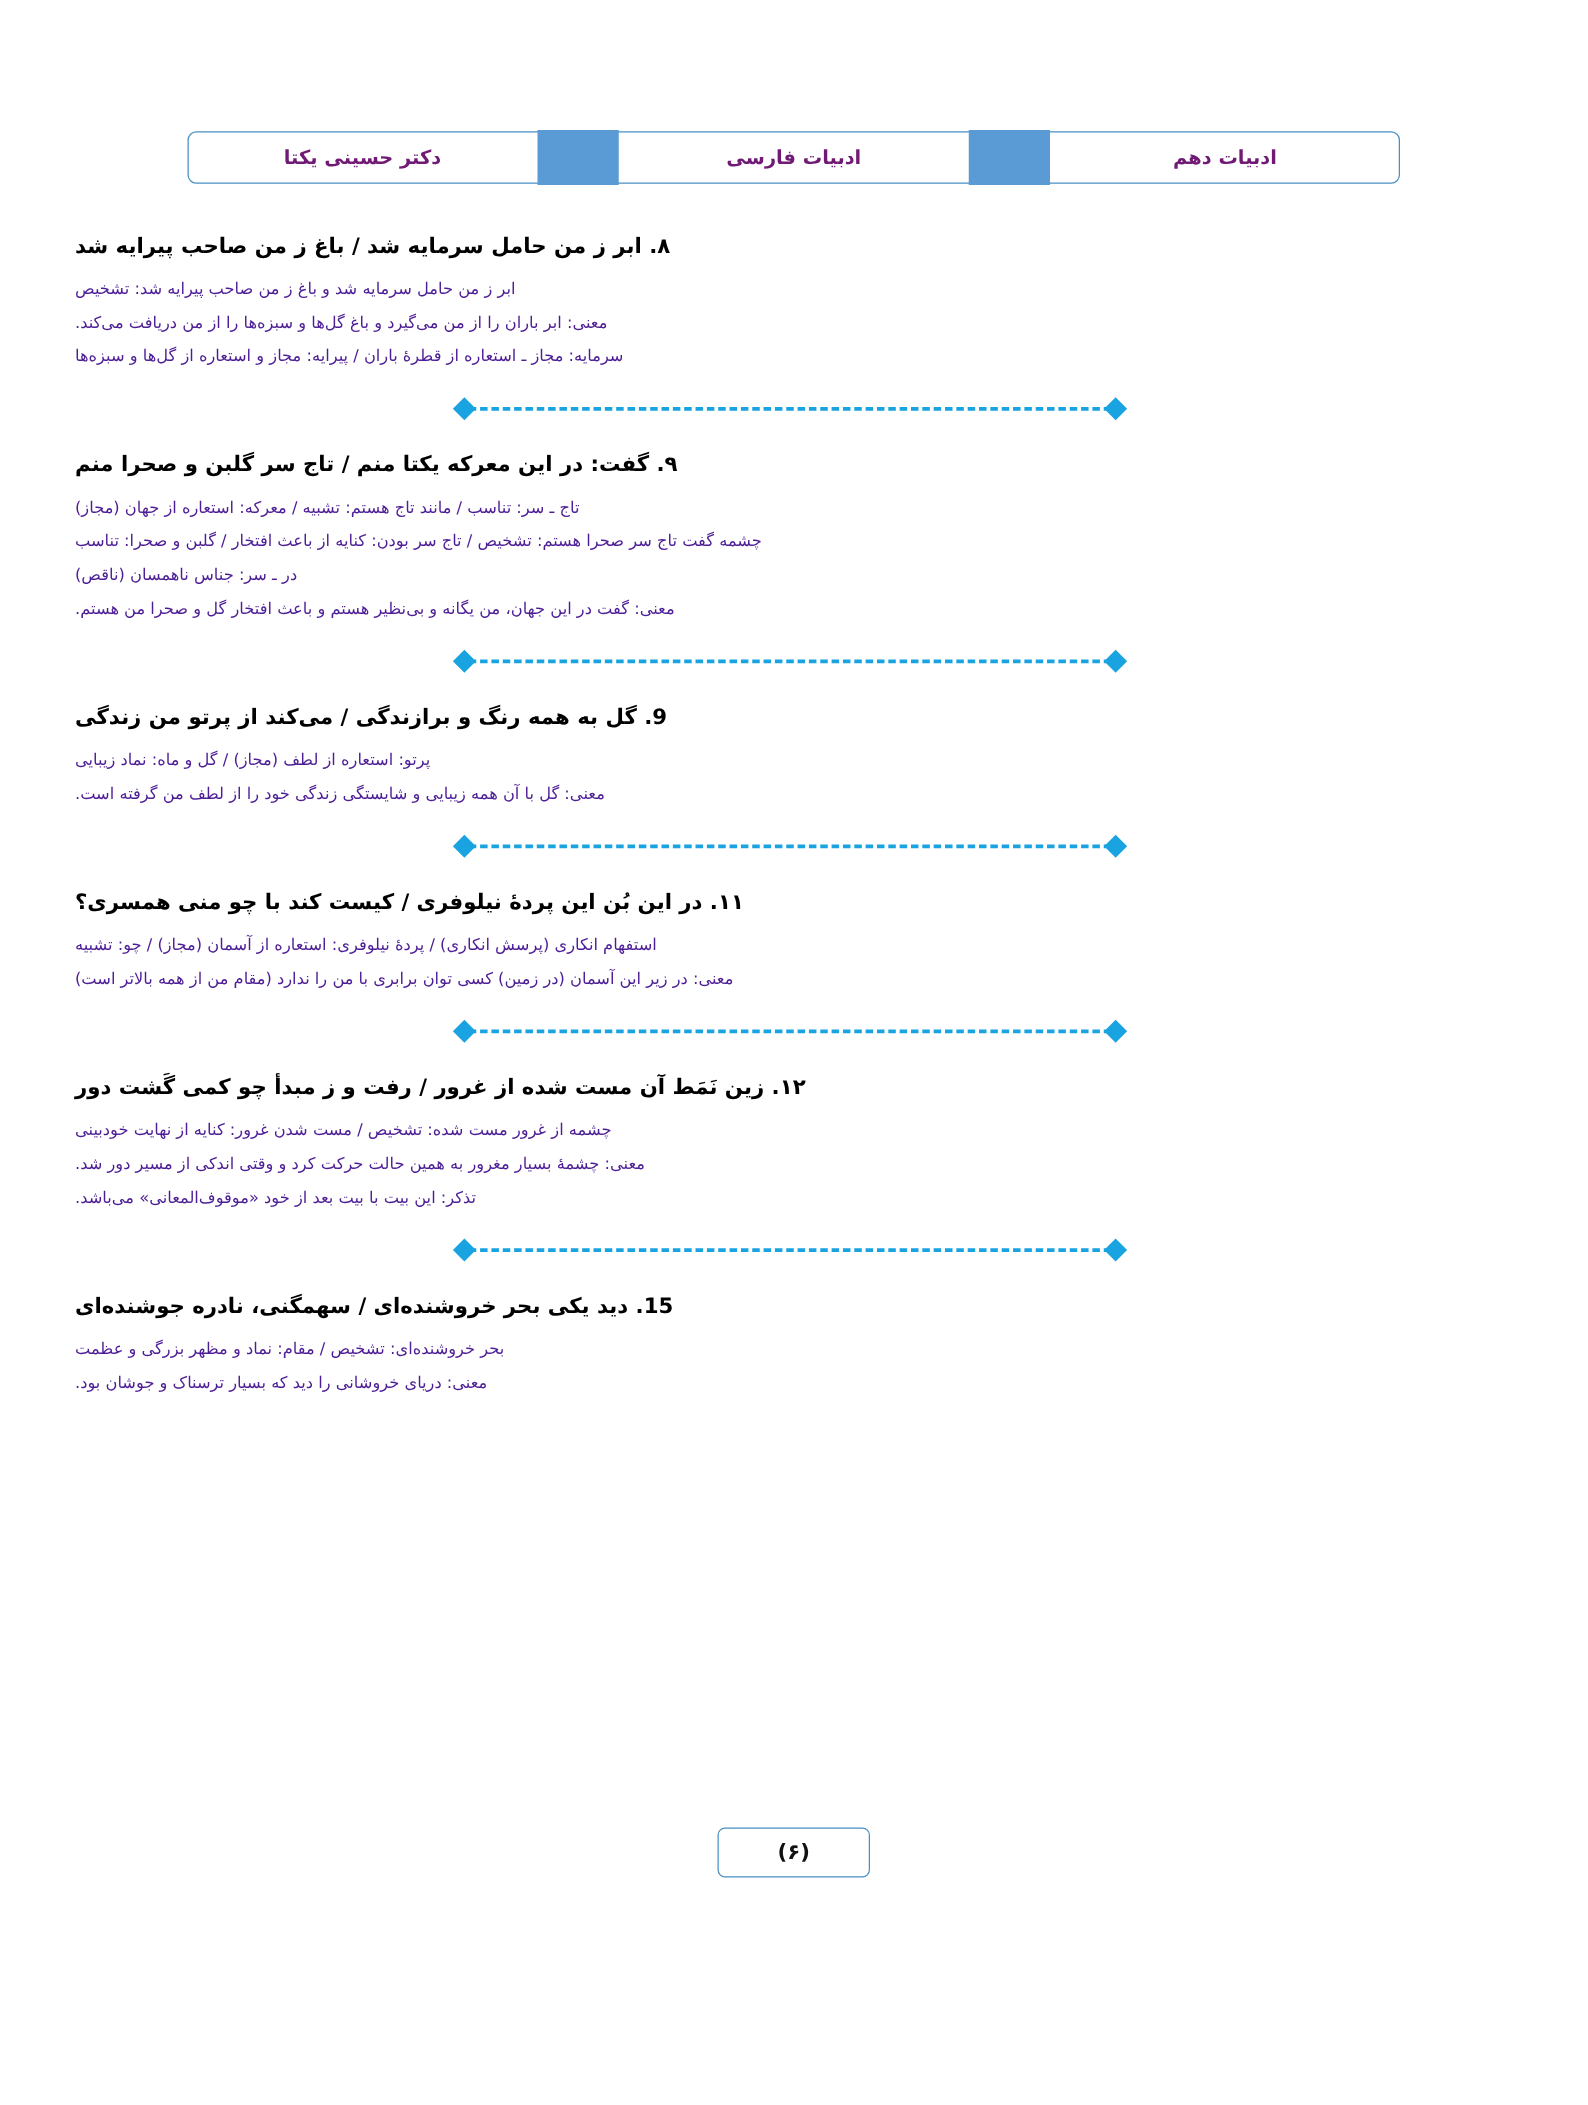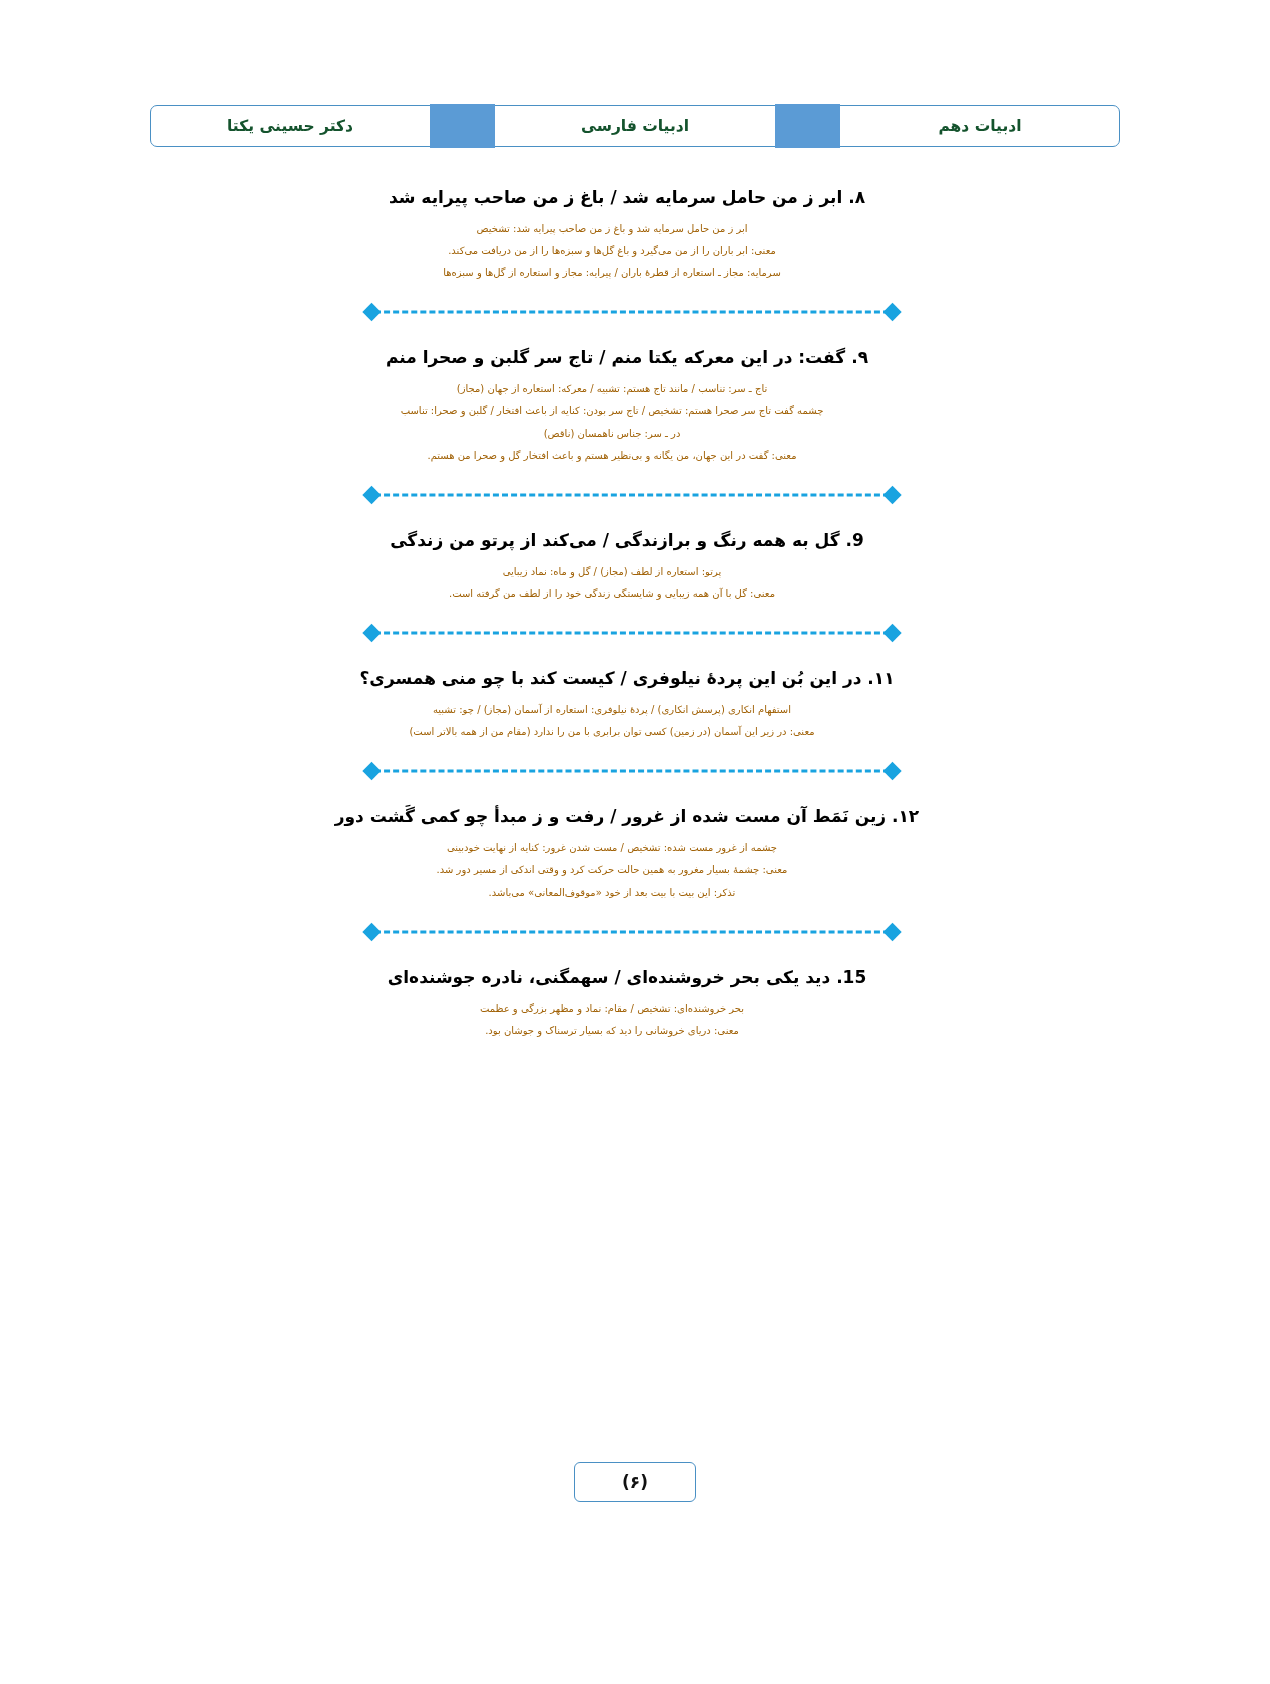--- a/index.html
+++ b/index.html
@@ -40,59 +40,59 @@
     align-items: stretch;
   }
   .header-cell {
     flex: 1 1 0;
     display: flex;
     align-items: center;
     justify-content: center;
     font-size: 15.5px;
     font-weight: 700;
     letter-spacing: 0;
-    color: #14532d;
+    color: #701a75;
     direction: rtl;
   }
   .header-sep {
     width: 65px;
     background: #5b9bd5;
     flex: 0 0 65px;
     align-self: stretch;
     margin: -1px 0;
   }
 
   
   .content {
     position: absolute;
     top: 185px;
     right: 66px;
     left: 60px;
     direction: rtl;
-    text-align: center;
+    text-align: left;
   }
 
   .entry { margin: 0 0 0 0; }
 
   .verse {
     font-size: 17px;
     font-weight: 700;
     line-height: 1.52;
     margin: 0 0 10px 0;
     padding: 0 10px 0 0;
     color: #000000;
   }
 
   .note {
-    font-size: 10px;
+    font-size: 13px;
     font-weight: 400;
     line-height: 1.62;
     margin: 0 0 6px 0;
     padding: 0 40px 0 0;
-    color: #a16207;
+    color: #4c1d95;
   }
   .note:last-child { margin-bottom: 0; }
 
   
   .divider {
     position: relative;
     height: 30px;
     margin: 16px 0 18px 0;
     width: 530px;
     margin-right: auto;

